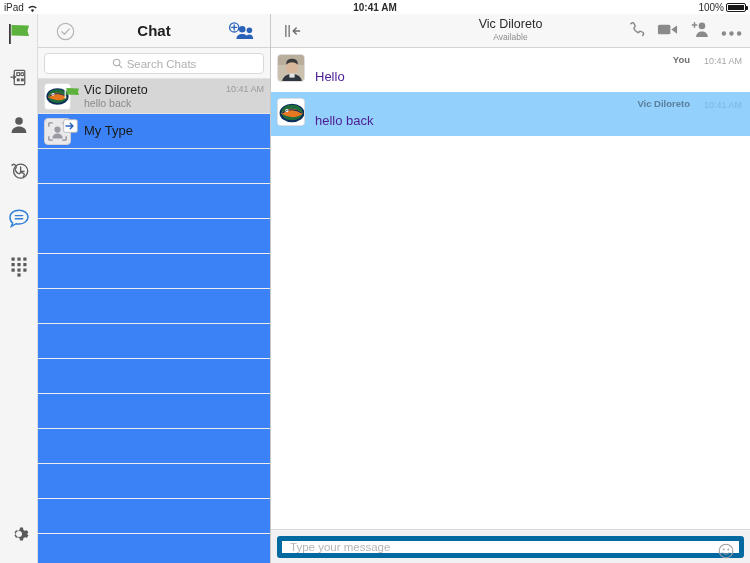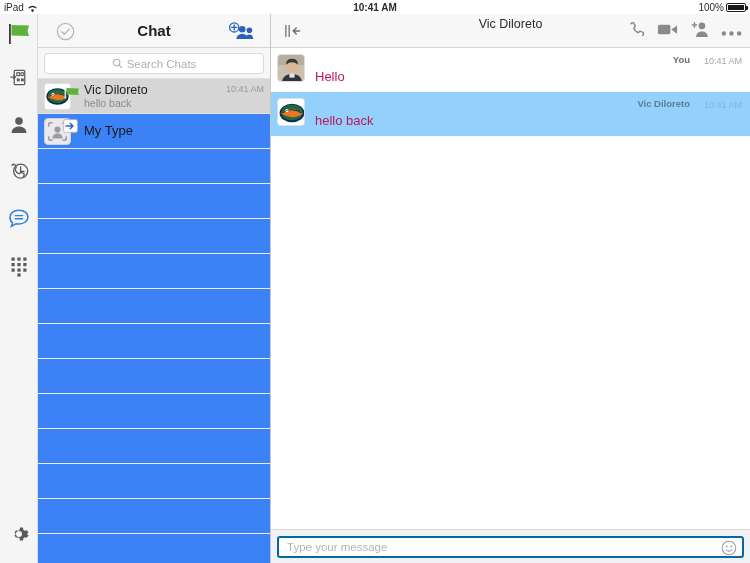--- a/index.html
+++ b/index.html
@@ -131,31 +131,31 @@
   .messages { position: relative; height: 481px; overflow: hidden; }
   .msg { position: relative; display: flex; padding: 6px 0 6px 6px; }
   .msg.highlight { background: #93d0fc; }
   .msg-avatar {
     width: 28px; height: 28px; border-radius: 4px; overflow: hidden;
     border: 1px solid #dedede; background: #fff; flex: 0 0 28px;
   }
   .msg-body { margin-left: 10px; flex: 1; min-width: 0; padding-right: 60px; }
   .msg-author { font-size: 9.5px; font-weight: bold; color: #6f6f6f; line-height: 12px; text-align: right; }
   .msg.highlight .msg-author { color: #5a7f9c; }
-  .msg-text { font-size: 13px; color: #be185d; line-height: 18px; margin-top: 2px; }
+  .msg-text { font-size: 13px; color: #4c1d95; line-height: 18px; margin-top: 2px; }
   .msg-time { position: absolute; right: 8px; top: 8px; font-size: 9px; color: #a6a6a6; }
   .msg.highlight .msg-time { color: #7fb6e0; }
 
   .composer {
     position: absolute; bottom: 0; left: 0; width: 479px; height: 34px;
     background: #f1f1f3; border-top: 1px solid #d9d9dc;
     display: flex; align-items: center; padding: 0 6px;
   }
   .composer-box {
-    flex: 1; height: 22px; background: #ffffff; border: 2px solid #0369a1;
+    flex: 1; height: 22px; background: #ffffff; border: 5px solid #0369a1;
     border-radius: 3px; position: relative; display: flex; align-items: center;
   }
   .composer-input {
     position: absolute; inset: 0; border: 0; background: transparent; outline: none;
     font-family: inherit; font-size: 11.5px; color: #333; padding: 0 26px 0 8px;
   }
   .composer-input::placeholder { color: #b5b5b8; }
   .emoji-btn { position: absolute; right: 5px; top: 2.5px; width: 16px; height: 16px; }
 
   .icon { display: block; }
@@ -363,20 +363,21 @@
     <div class="conv-header">
       <span class="ch-collapse">
         <svg width="22" height="16" viewBox="0 0 22 16">
           <rect x="2" y="2" width="1.6" height="12" fill="#8a8a8a"></rect>
           <rect x="5.4" y="2" width="1.6" height="12" fill="#8a8a8a"></rect>
           <path d="M16.6 8 h-6 M13.2 5 l-3 3 l3 3" fill="none" stroke="#6f6f6f" stroke-width="1.5" stroke-linecap="round" stroke-linejoin="round"></path>
         </svg>
       </span>
       <div class="ch-titlebox">
         <div class="ch-name">Vic Diloreto</div>
+        <div class="ch-status">Available</div>
       </div>
       <div class="ch-actions">
         <span>
           <svg width="17" height="17" viewBox="0 0 20 20">
             <path d="M3.4 3.2 c1.7-1.6 3.4-1.2 4 0.3 l0.9 2.1 c0.3 0.8 0 1.4-0.7 1.9
                      c-0.7 0.5-0.8 1.1-0.4 1.9 c0.8 1.7 2.2 3.1 3.9 3.9 c0.8 0.4 1.4 0.3 1.9-0.4
                      c0.5-0.7 1.1-1 1.9-0.7 l2.1 0.9 c1.5 0.6 1.9 2.3 0.3 4" fill="none" stroke="#8a8a8a" stroke-width="1.8" stroke-linecap="round"></path>
           </svg>
         </span>
         <span>

